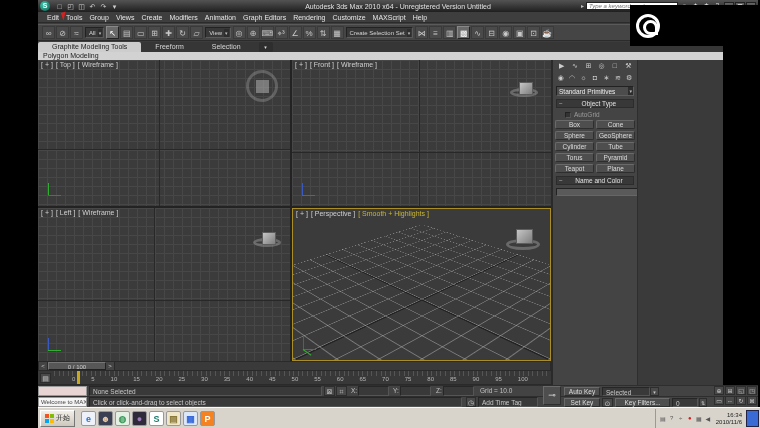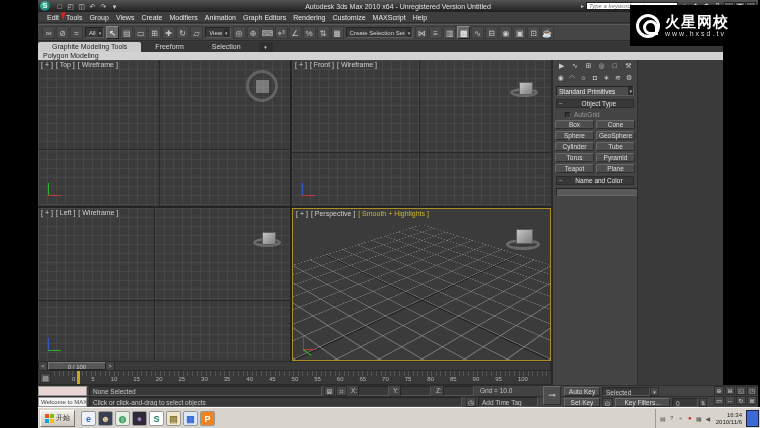--- a/index.html
+++ b/index.html
@@ -475,19 +475,15 @@
       <span class="clock">
         <span>16:34</span><br>
         <span>2010/11/6</span>
       </span>
       <span class="bluebox"></span>
     </span>
   </div>
 
   <div class="logo">
     <span class="logo-circle"></span>
-    <span>
-      <div class="logo-brand">火星网校</div>
-      <div class="logo-url">www.hxsd.tv</div>
-    </span>
   </div>
 
 </div>
 
 </body></html>

